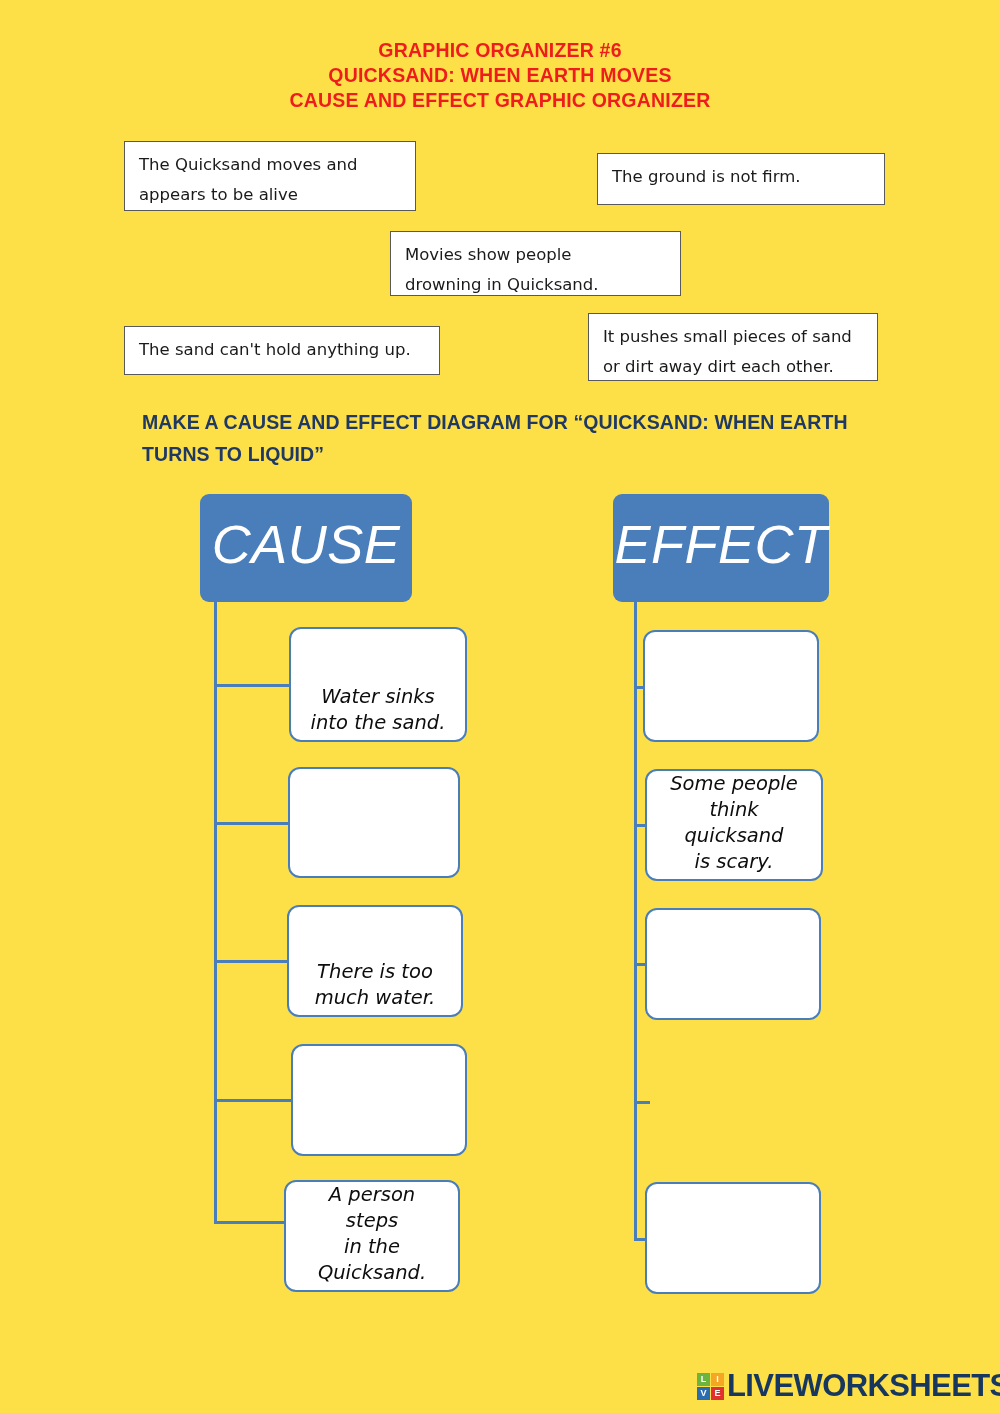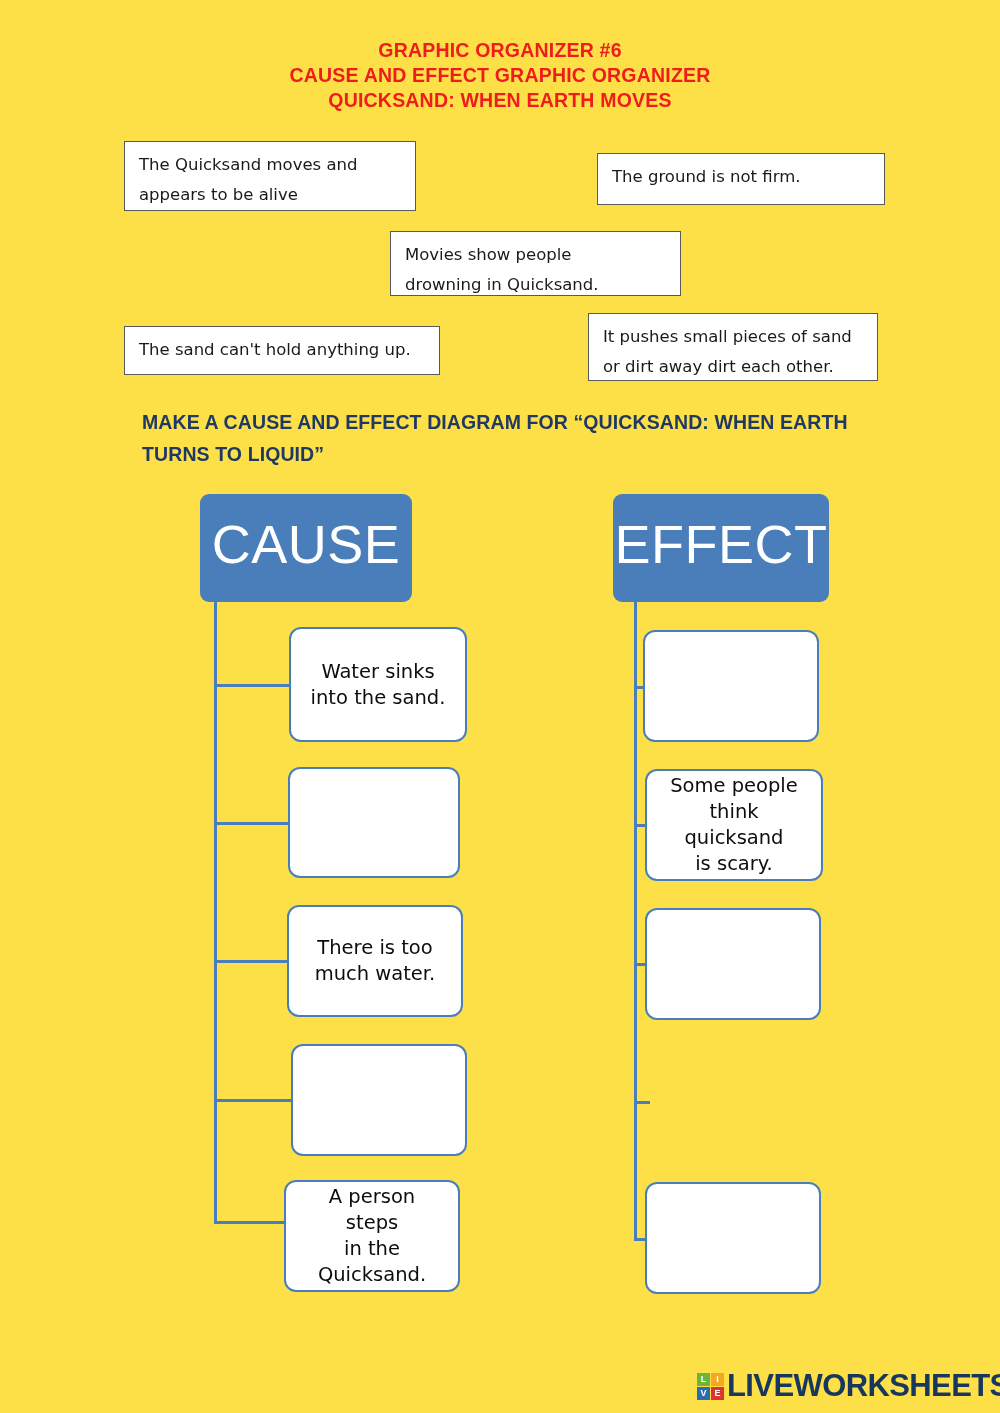--- a/index.html
+++ b/index.html
@@ -55,21 +55,21 @@
     left: 142px; top: 406px;
     width: 760px;
     color: #1f3864;
     font-weight: bold;
     font-size: 19.5px;
     line-height: 32px;
     letter-spacing: 0.1px;
   }
 
   
-  .diagram { position: absolute; left: 0; top: 0; width: 1000px; height: 1413px; }
+  .diagram { position: absolute; left: 0; top: 0; width: 1000px; height: 1413px; font-style: italic; }
 
   .col-header {
     position: absolute;
     background: #4a7ebb;
     border-radius: 9px;
     color: #ffffff;
     font-size: 54px;
     line-height: 100px;
     text-align: center;
     font-family: "Liberation Sans", sans-serif;
@@ -93,21 +93,21 @@
   .node {
     position: absolute;
     border: 2.6px solid #4a7ebb;
     border-radius: 12px;
     background: #ffffff;
     color: #0d0d0d;
     font-size: 19.5px;
     line-height: 26px;
     text-align: center;
     display: flex;
-    align-items: center;
+    align-items: flex-end;
     justify-content: center;
     padding: 4px 16px;
     font-family: "DejaVu Sans", sans-serif;
   }
   .node span { display: block; width: 100%; }
 
   
   .logo {
     position: absolute;
     left: 697px; top: 1366px;
@@ -145,22 +145,22 @@
     font-family: "Liberation Sans", sans-serif;
   }
 </style>
 </head>
 <body>
 
 <div class="page">
 
   <div class="title-block">
     <div>GRAPHIC ORGANIZER #6</div>
+    <div>QUICKSAND: WHEN EARTH MOVES</div>
     <div>CAUSE AND EFFECT GRAPHIC ORGANIZER</div>
-    <div>QUICKSAND: WHEN EARTH MOVES</div>
   </div>
 
   <div class="wb" id="wb0">
     <span class="line">The Quicksand moves and</span>
     <span class="line">appears to be alive</span>
   </div>
   <div class="wb" id="wb1">
     <span class="line">The ground is not firm.</span>
   </div>
   <div class="wb" id="wb2">

